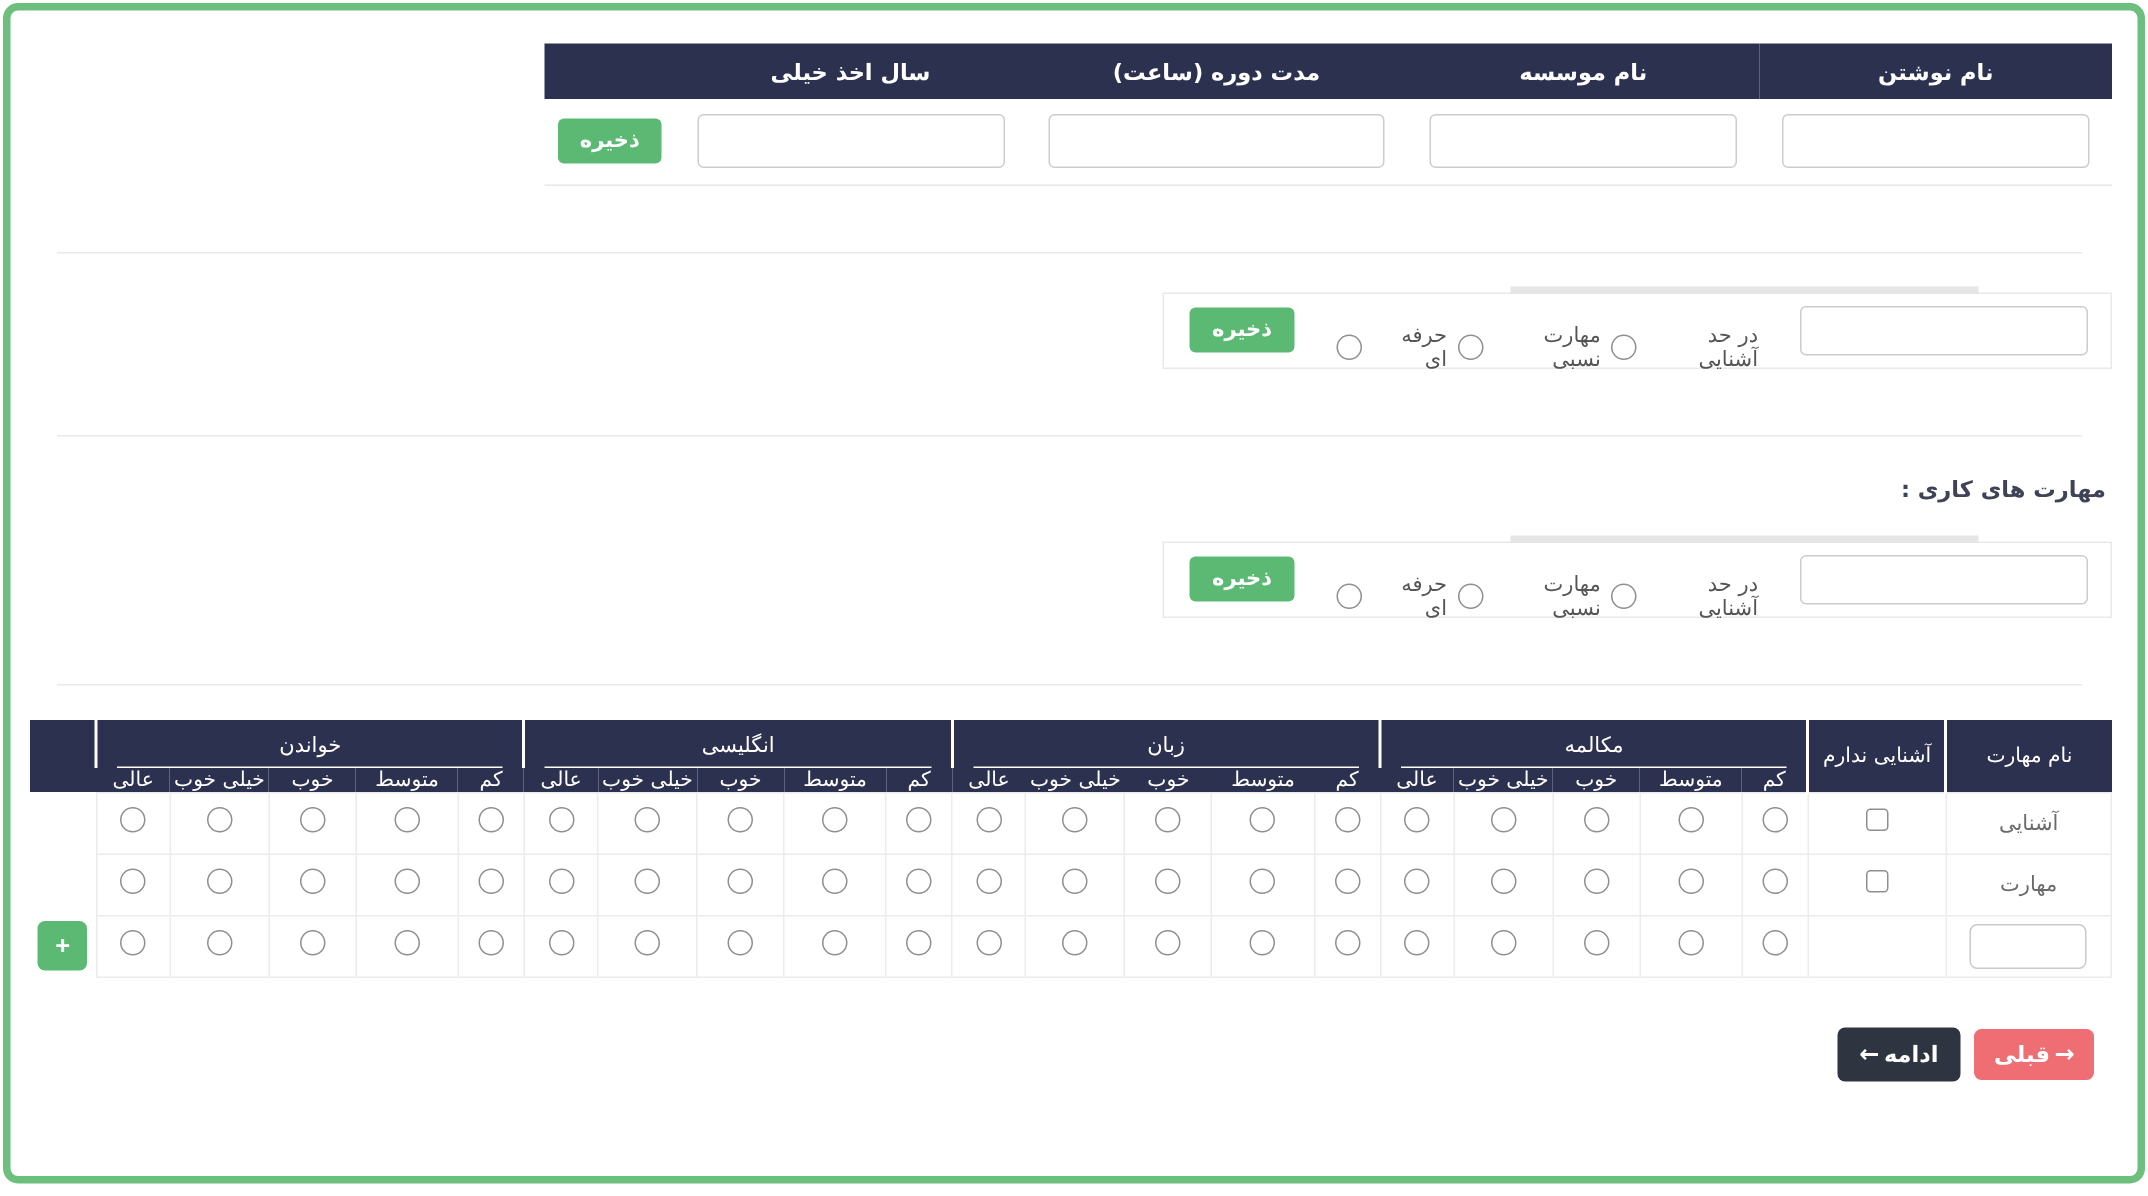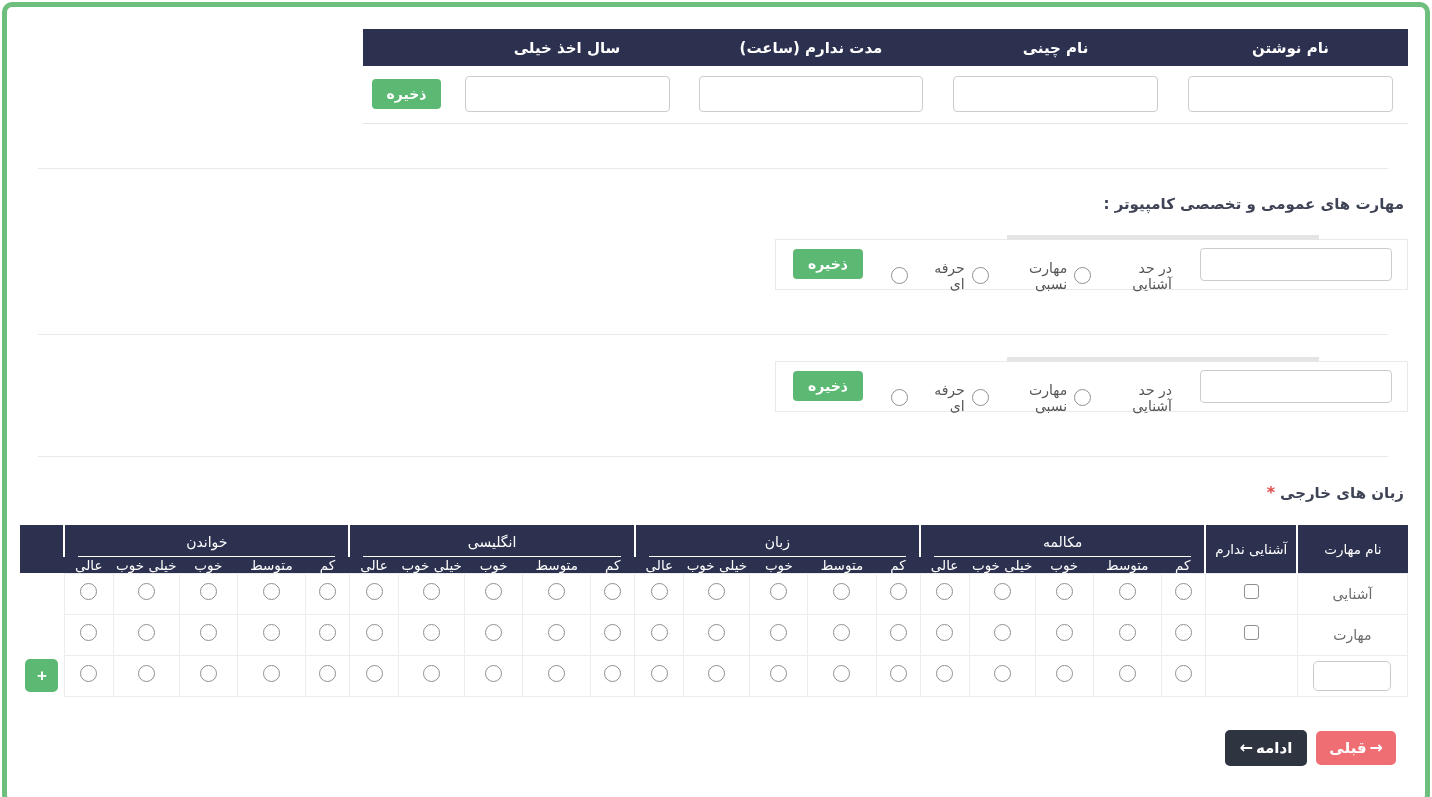--- a/index.html
+++ b/index.html
@@ -154,40 +154,39 @@
       <colgroup>
         <col style="width:235px">
           <col style="width:235px">
           <col style="width:254px">
           <col style="width:234px">
           <col style="width:87px">
       </colgroup>
       <thead>
         <tr>
           <th>نام نوشتن</th>
-          <th>نام چینی</th>
-          <th>مدت ندارم (ساعت)</th>
+          <th>نام موسسه</th>
+          <th>مدت دوره (ساعت)</th>
           <th>سال اخذ خیلی</th>
           <th></th>
         </tr>
       </thead>
       <tbody>
         <tr>
           <td><input type="text" class="text-input" value="" style=""></td>
           <td><input type="text" class="text-input" value="" style=""></td>
           <td><input type="text" class="text-input" style="width: 224px;" value=""></td>
           <td><input type="text" class="text-input" value="" style=""></td>
           <td><button class="save-btn">ذخیره</button></td>
         </tr>
       </tbody>
     </table>
 
     <hr class="divider">
 
-    <div class="section-title">مهارت های عمومی و تخصصی کامپیوتر :</div>
     <div class="skill-card">
       <input type="text" class="text-input skill-input" value="" style="">
       <div class="radio-group">
         <label class="radio-opt">
           <span>در حد آشنایی</span>
           <input type="radio" name="skill0" class="rdo" style="">
         </label>
         <label class="radio-opt">
           <span>مهارت نسبی</span>
           <input type="radio" name="skill0" class="rdo" style="">
@@ -195,20 +194,21 @@
         <label class="radio-opt">
           <span>حرفه ای</span>
           <input type="radio" name="skill0" class="rdo" style="">
         </label>
       </div>
       <button class="save-btn card-save">ذخیره</button>
     </div>
 
     <hr class="divider">
 
+    <div class="section-title">مهارت های کاری :</div>
     <div class="skill-card">
       <input type="text" class="text-input skill-input" value="" style="">
       <div class="radio-group">
         <label class="radio-opt">
           <span>در حد آشنایی</span>
           <input type="radio" name="skill1" class="rdo" style="">
         </label>
         <label class="radio-opt">
           <span>مهارت نسبی</span>
           <input type="radio" name="skill1" class="rdo" style="">
@@ -216,23 +216,20 @@
         <label class="radio-opt">
           <span>حرفه ای</span>
           <input type="radio" name="skill1" class="rdo" style="">
         </label>
       </div>
       <button class="save-btn card-save">ذخیره</button>
     </div>
 
     <hr class="divider">
 
-    <div class="section-title">
-      <span>زبان های خارجی</span><span class="required-star">*</span>
-    </div>
 
     <table class="lang-table">
       <colgroup>
           <col style="width: 110px;">
           <col style="width: 92px;">
           <col style="width: 44px;">
           <col style="width: 68px;">
           <col style="width: 58px;">
           <col style="width: 66px;">
           <col style="width: 49px;">

